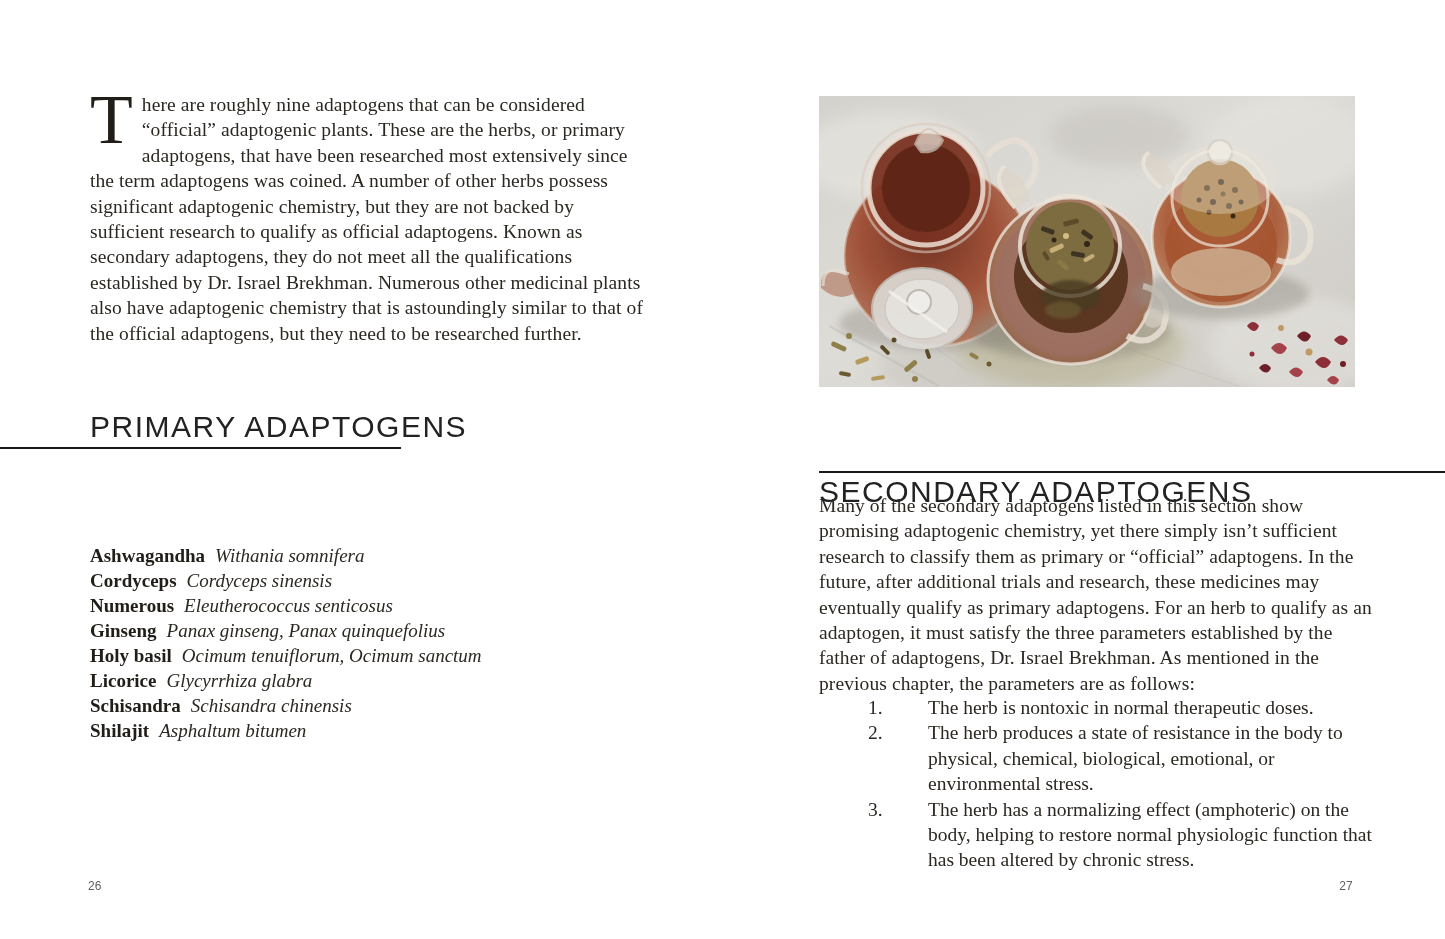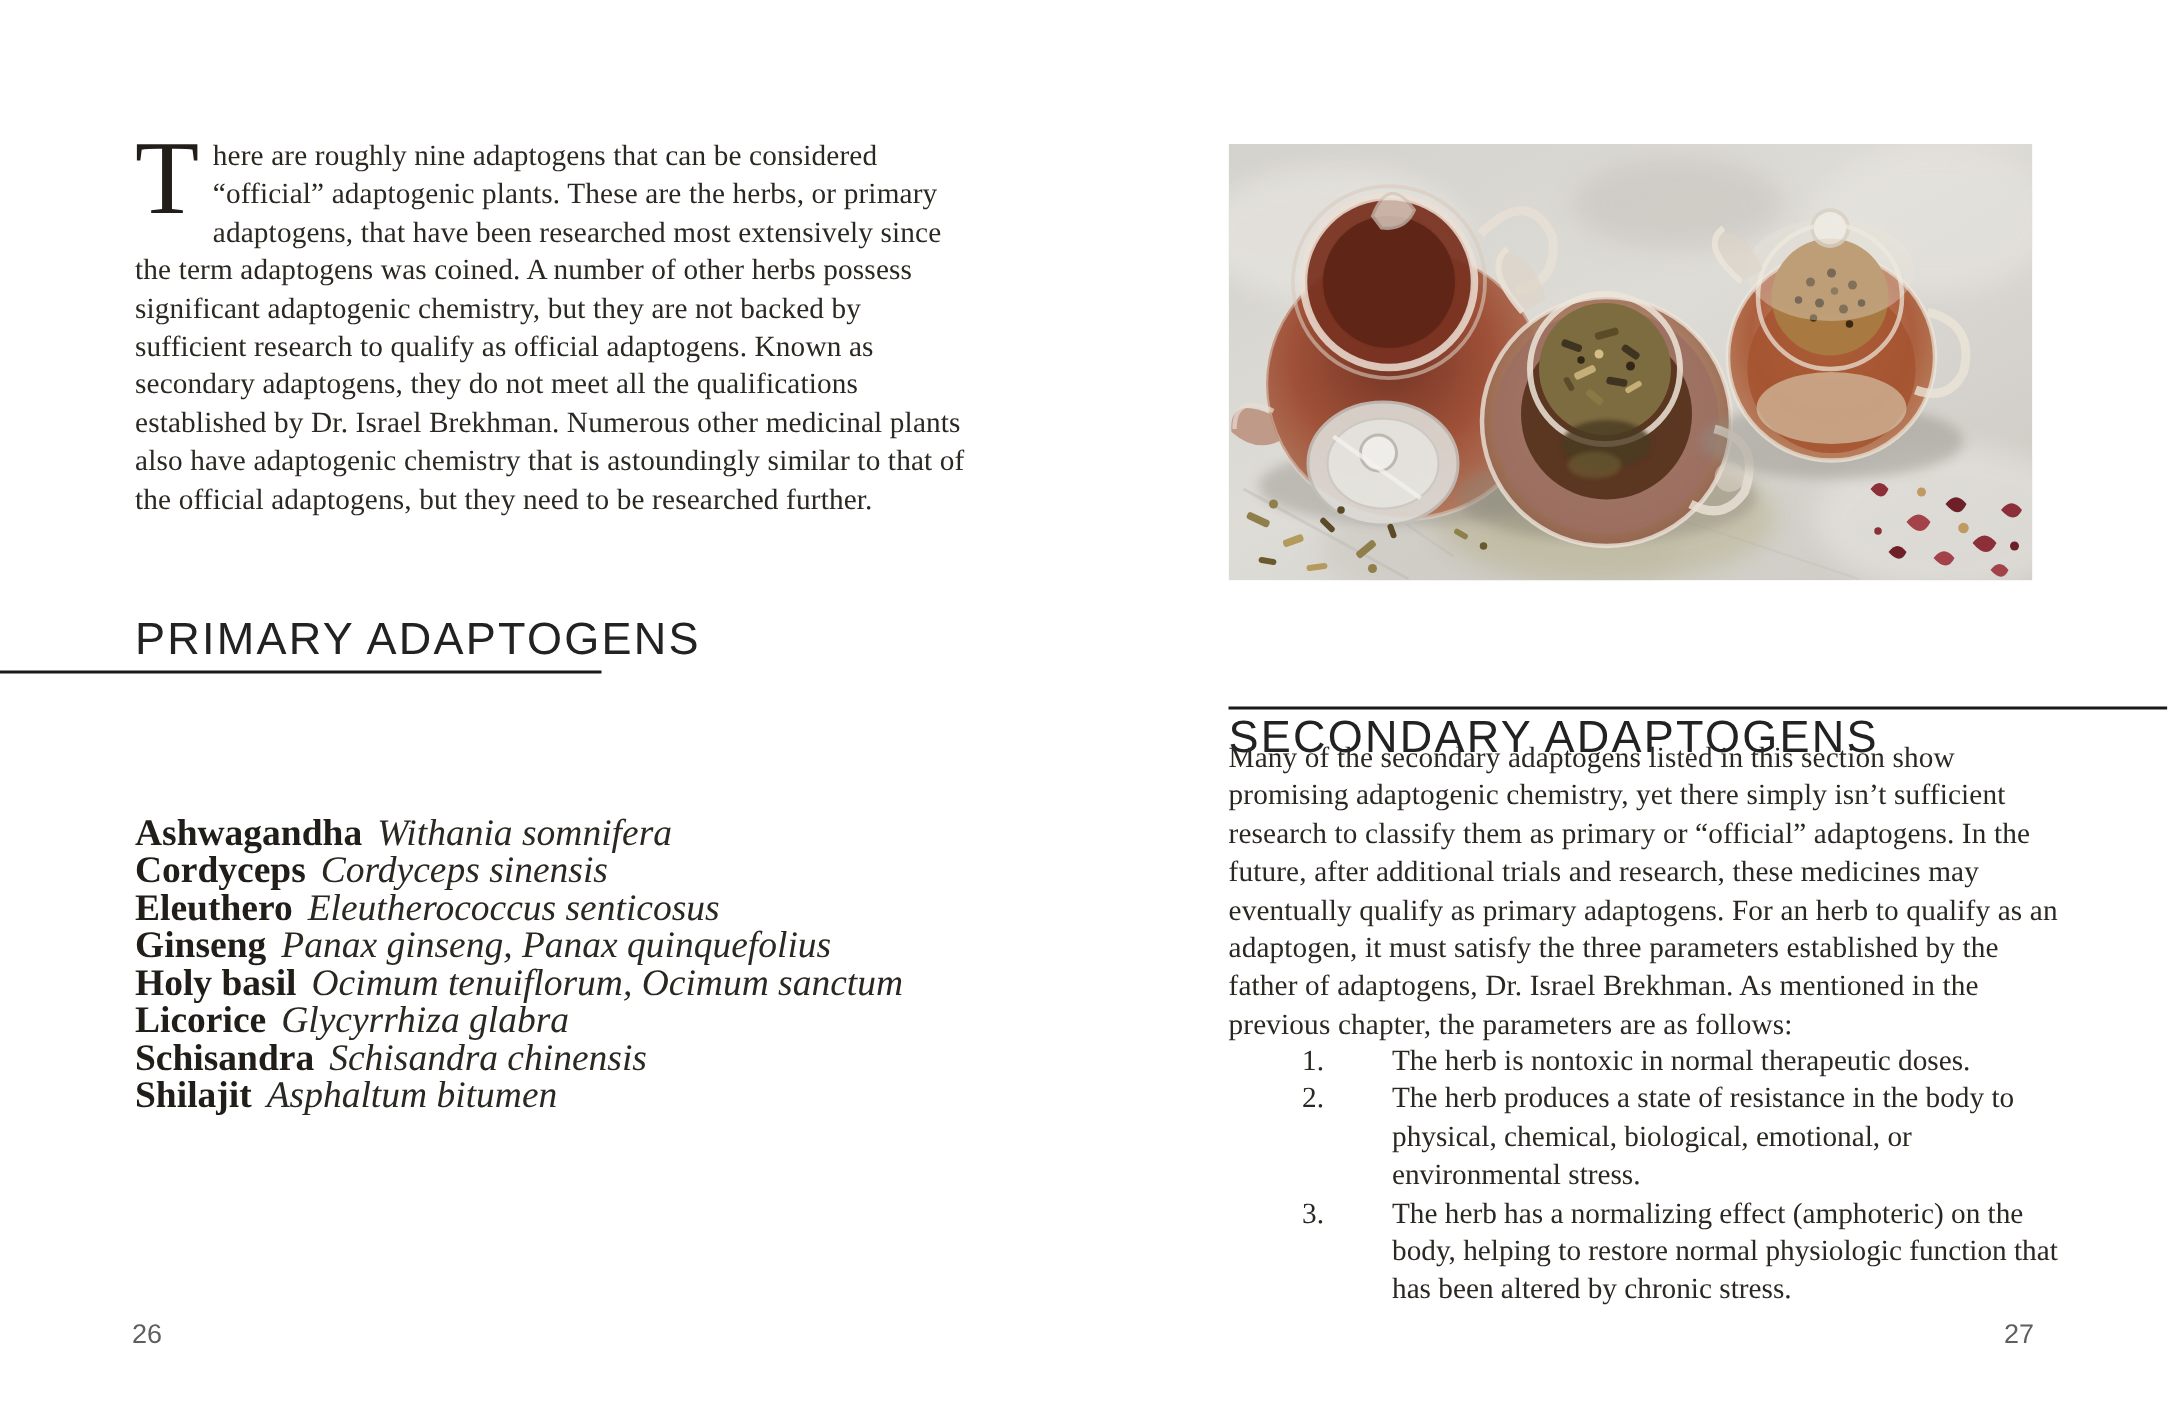--- a/index.html
+++ b/index.html
@@ -35,30 +35,30 @@
     letter-spacing:1.5px;
     color:#222222;
     white-space:nowrap;
   }
   .rule{
     position:absolute;
     height:2px;
     background:#1a1a1a;
   }
   
-  .herb-row{line-height:25px;font-size:25px;}
+  .herb-row{line-height:25px;font-size:19px;}
   .herb-name{font-weight:bold;color:#211d18;margin-right:10px;}
   .herb-latin{font-style:italic;color:#2b2721;}
   
   .param-row{display:flex;line-height:25.4px;font-size:19.5px;}
   .param-num{width:28px;flex:none;}
   .param-text{flex:1;margin-left:32px;}
   .pagenum{
     font-family:"Liberation Sans", sans-serif;
-    font-size:18px;
+    font-size:12px;
     color:#5f5f5f;
   }
   .photo-frame{
     position:absolute;
     left:819px;top:96px;width:536px;height:291px;
     overflow:hidden;
   }
 </style>
 </head>
 <body>
@@ -77,21 +77,21 @@
 
       <div class="herb-row">
         <span class="herb-name">Ashwagandha</span><span class="herb-latin">Withania somnifera</span>
       </div>
 
       <div class="herb-row">
         <span class="herb-name">Cordyceps</span><span class="herb-latin">Cordyceps sinensis</span>
       </div>
 
       <div class="herb-row">
-        <span class="herb-name">Eleuthero</span><span class="herb-latin">Eleutherococcus senticosus</span>
+        <span class="herb-name">Numerous</span><span class="herb-latin">Eleutherococcus senticosus</span>
       </div>
 
       <div class="herb-row">
         <span class="herb-name">Ginseng</span><span class="herb-latin">Panax ginseng, Panax quinquefolius</span>
       </div>
 
       <div class="herb-row">
         <span class="herb-name">Holy basil</span><span class="herb-latin">Ocimum tenuiflorum, Ocimum sanctum</span>
       </div>
 

